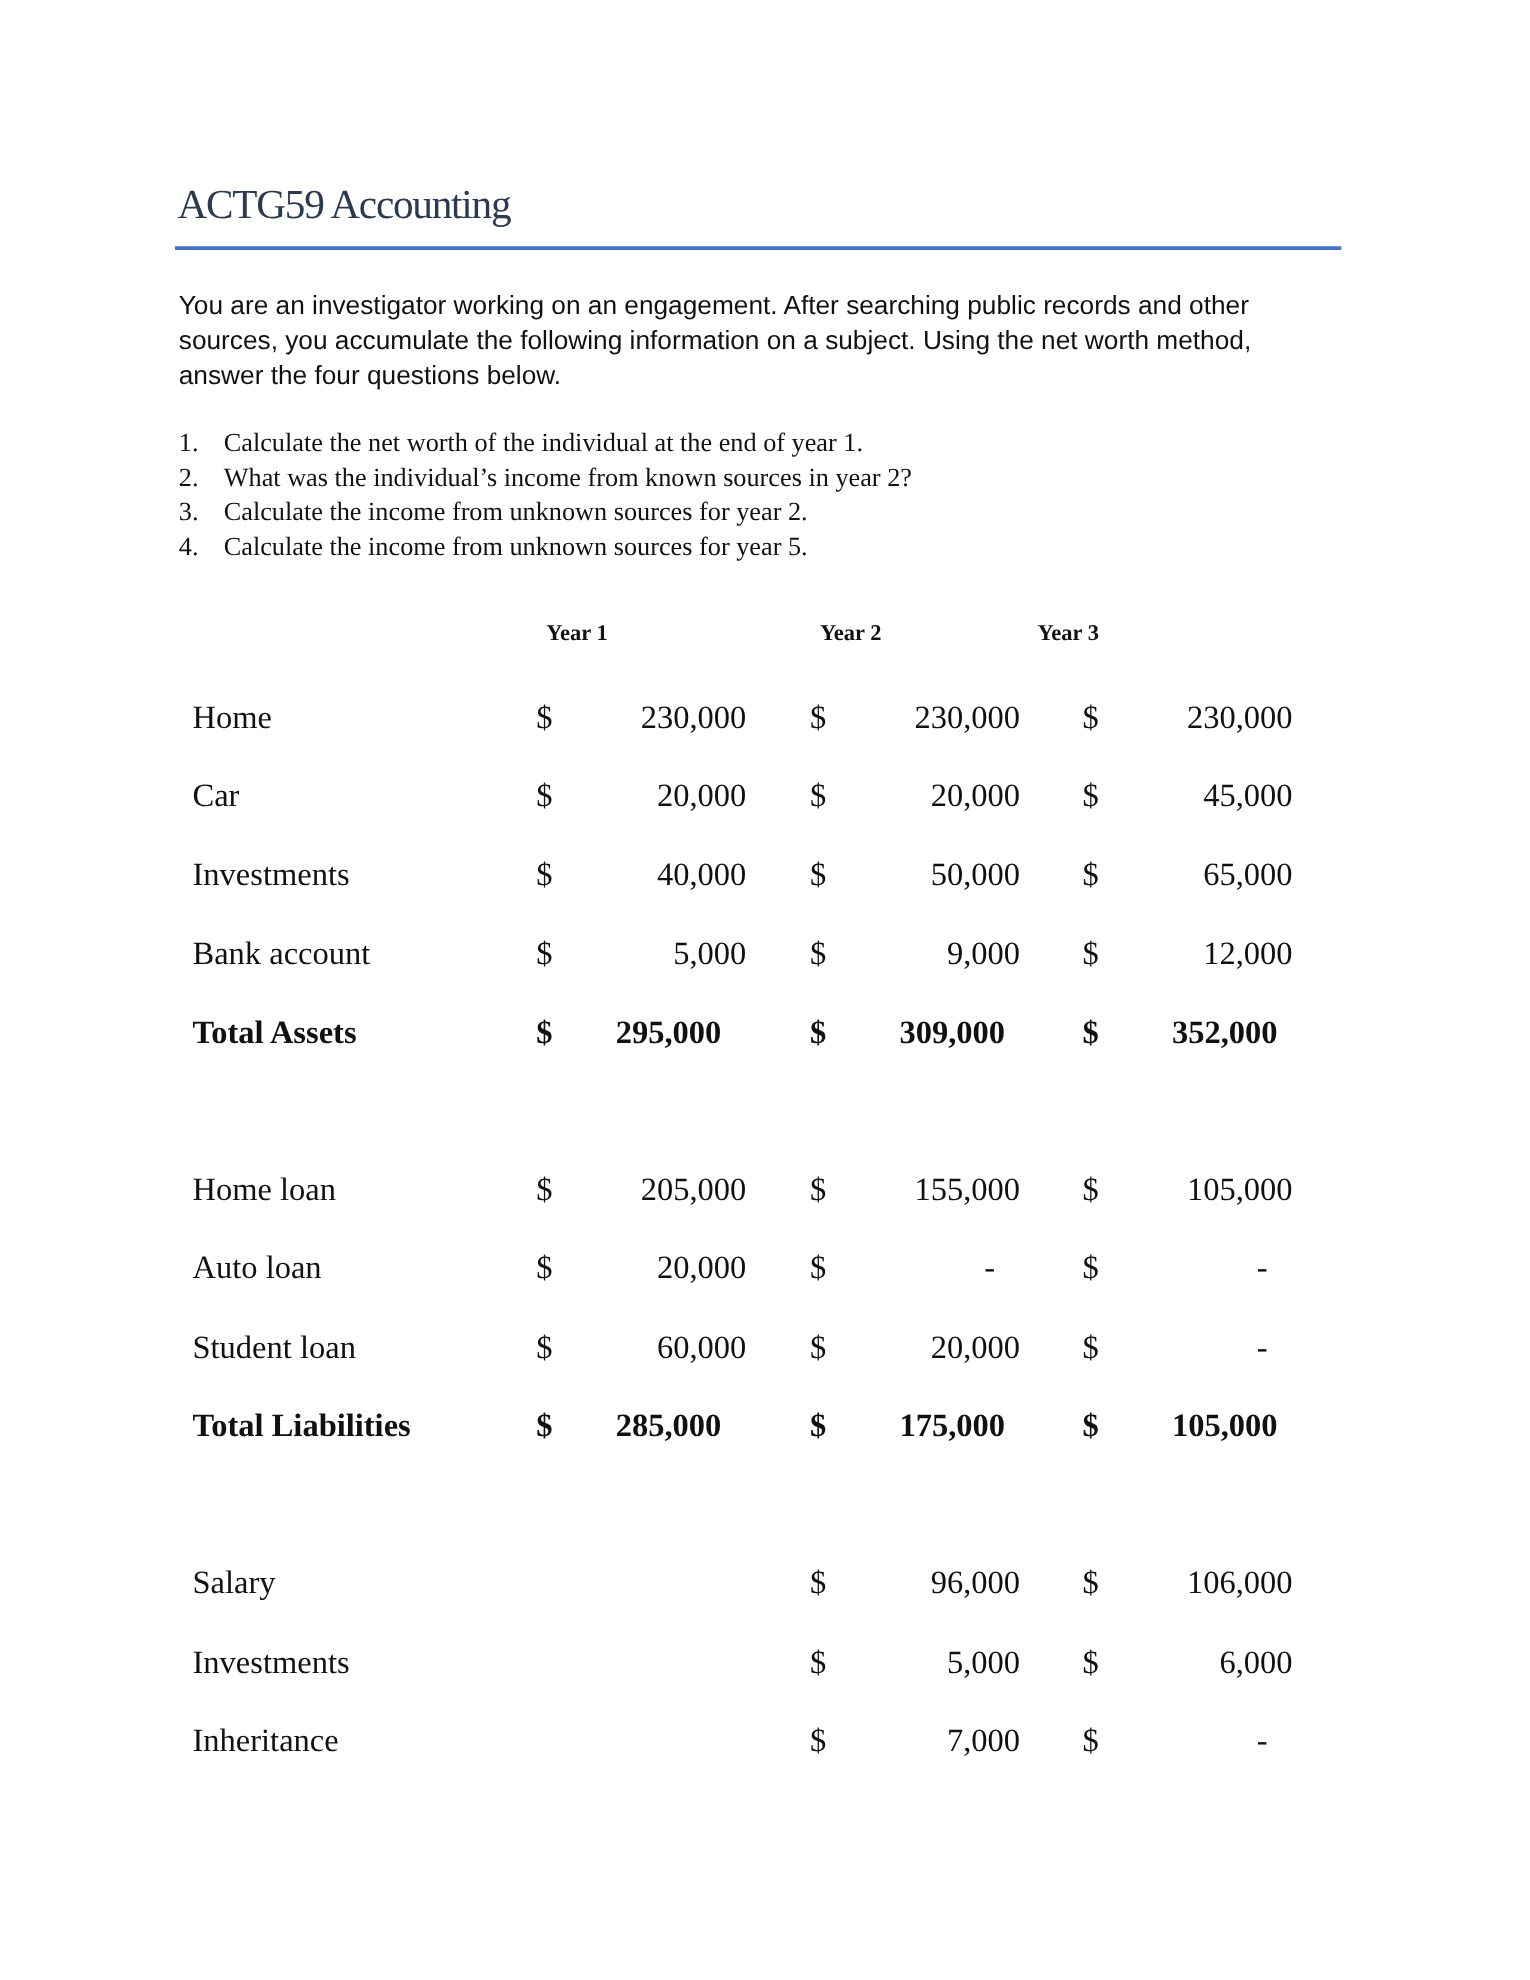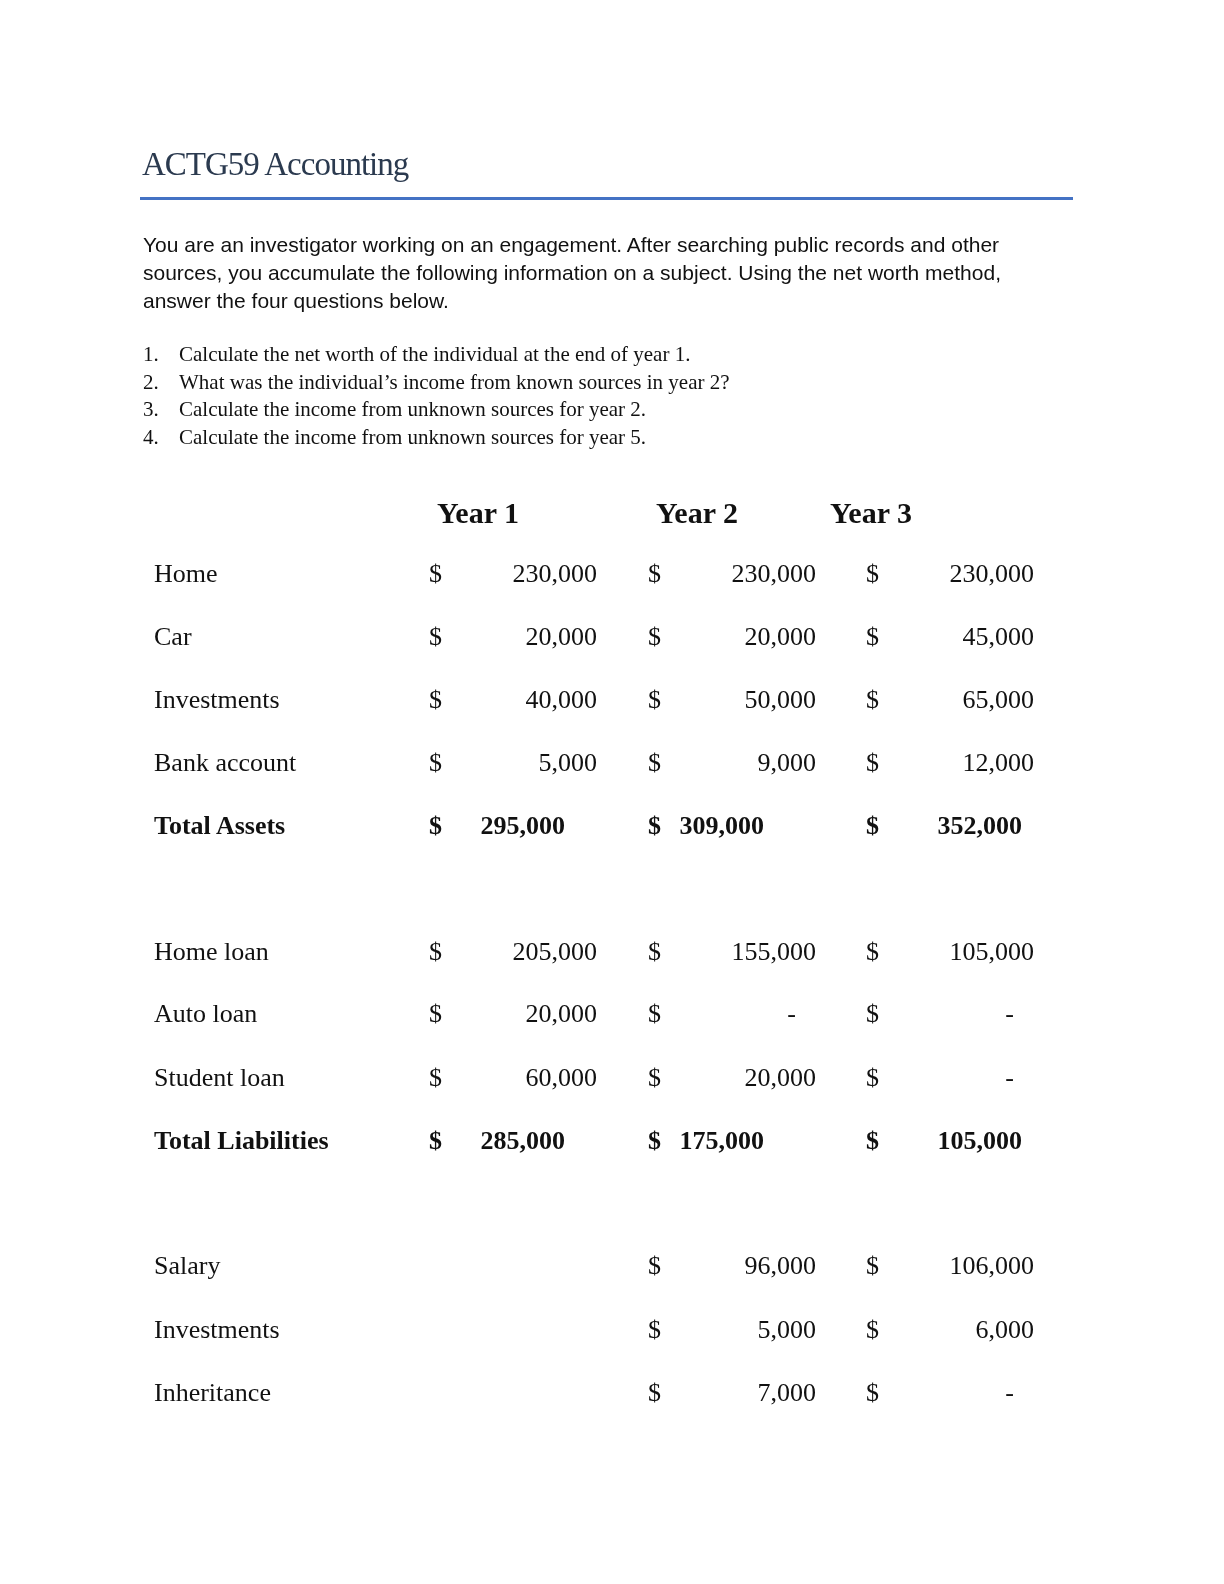--- a/index.html
+++ b/index.html
@@ -18,29 +18,29 @@
     position: absolute; left: 143px; top: 231px; width: 920px;
     font-family: Liberation Sans, sans-serif; font-size: 21px; line-height: 28px; color: #111;
   }
   .questions {
     position: absolute; left: 143px; top: 341px; margin: 0; padding: 0; list-style: none;
     font-family: "Liberation Serif", serif; font-size: 21px; line-height: 27.5px; color: #111;
   }
   .questions li { display: flex; }
   .questions .num { width: 36px; }
   .serif { font-family: "Liberation Serif", serif; color: #111; font-size: 26px; }
-  .hdr { position: absolute; top: 496px; font-weight: bold; font-size: 30px; }
+  .hdr { position: absolute; top: 496px; font-weight: bold; font-size: 18px; }
   .row { position: absolute; left: 0; width: 1224px; height: 28px; }
   .row .label { position: absolute; left: 154px; }
   .row .cur { position: absolute; }
   .row .val { position: absolute; text-align: right; width: 140px; }
   .row.bold { font-weight: bold; }
   .c1 { left: 429px; } .c2 { left: 648px; } .c3 { left: 866px; }
   .v1 { left: 457px; } .v2 { left: 676px; } .v3 { left: 894px; }
-  .row.bold .v1 { left: 425px; } .row.bold .v2 { left: 624px; text-align: right; } .row.bold .v3 { left: 882px; }
+  .row.bold .v1 { left: 437px; } .row.bold .v2 { left: 664px; text-align: right; } .row.bold .v3 { left: 882px; }
 </style>
 </head>
 <body>
 
 <div class="page">
   <div class="title">ACTG59 Accounting</div>
   <div class="rule"></div>
   <div class="intro">You are an investigator working on an engagement.  After searching public records and other sources, you accumulate the following information on a subject. Using the net worth method, answer the four questions below.</div>
 
   <ol class="questions">

